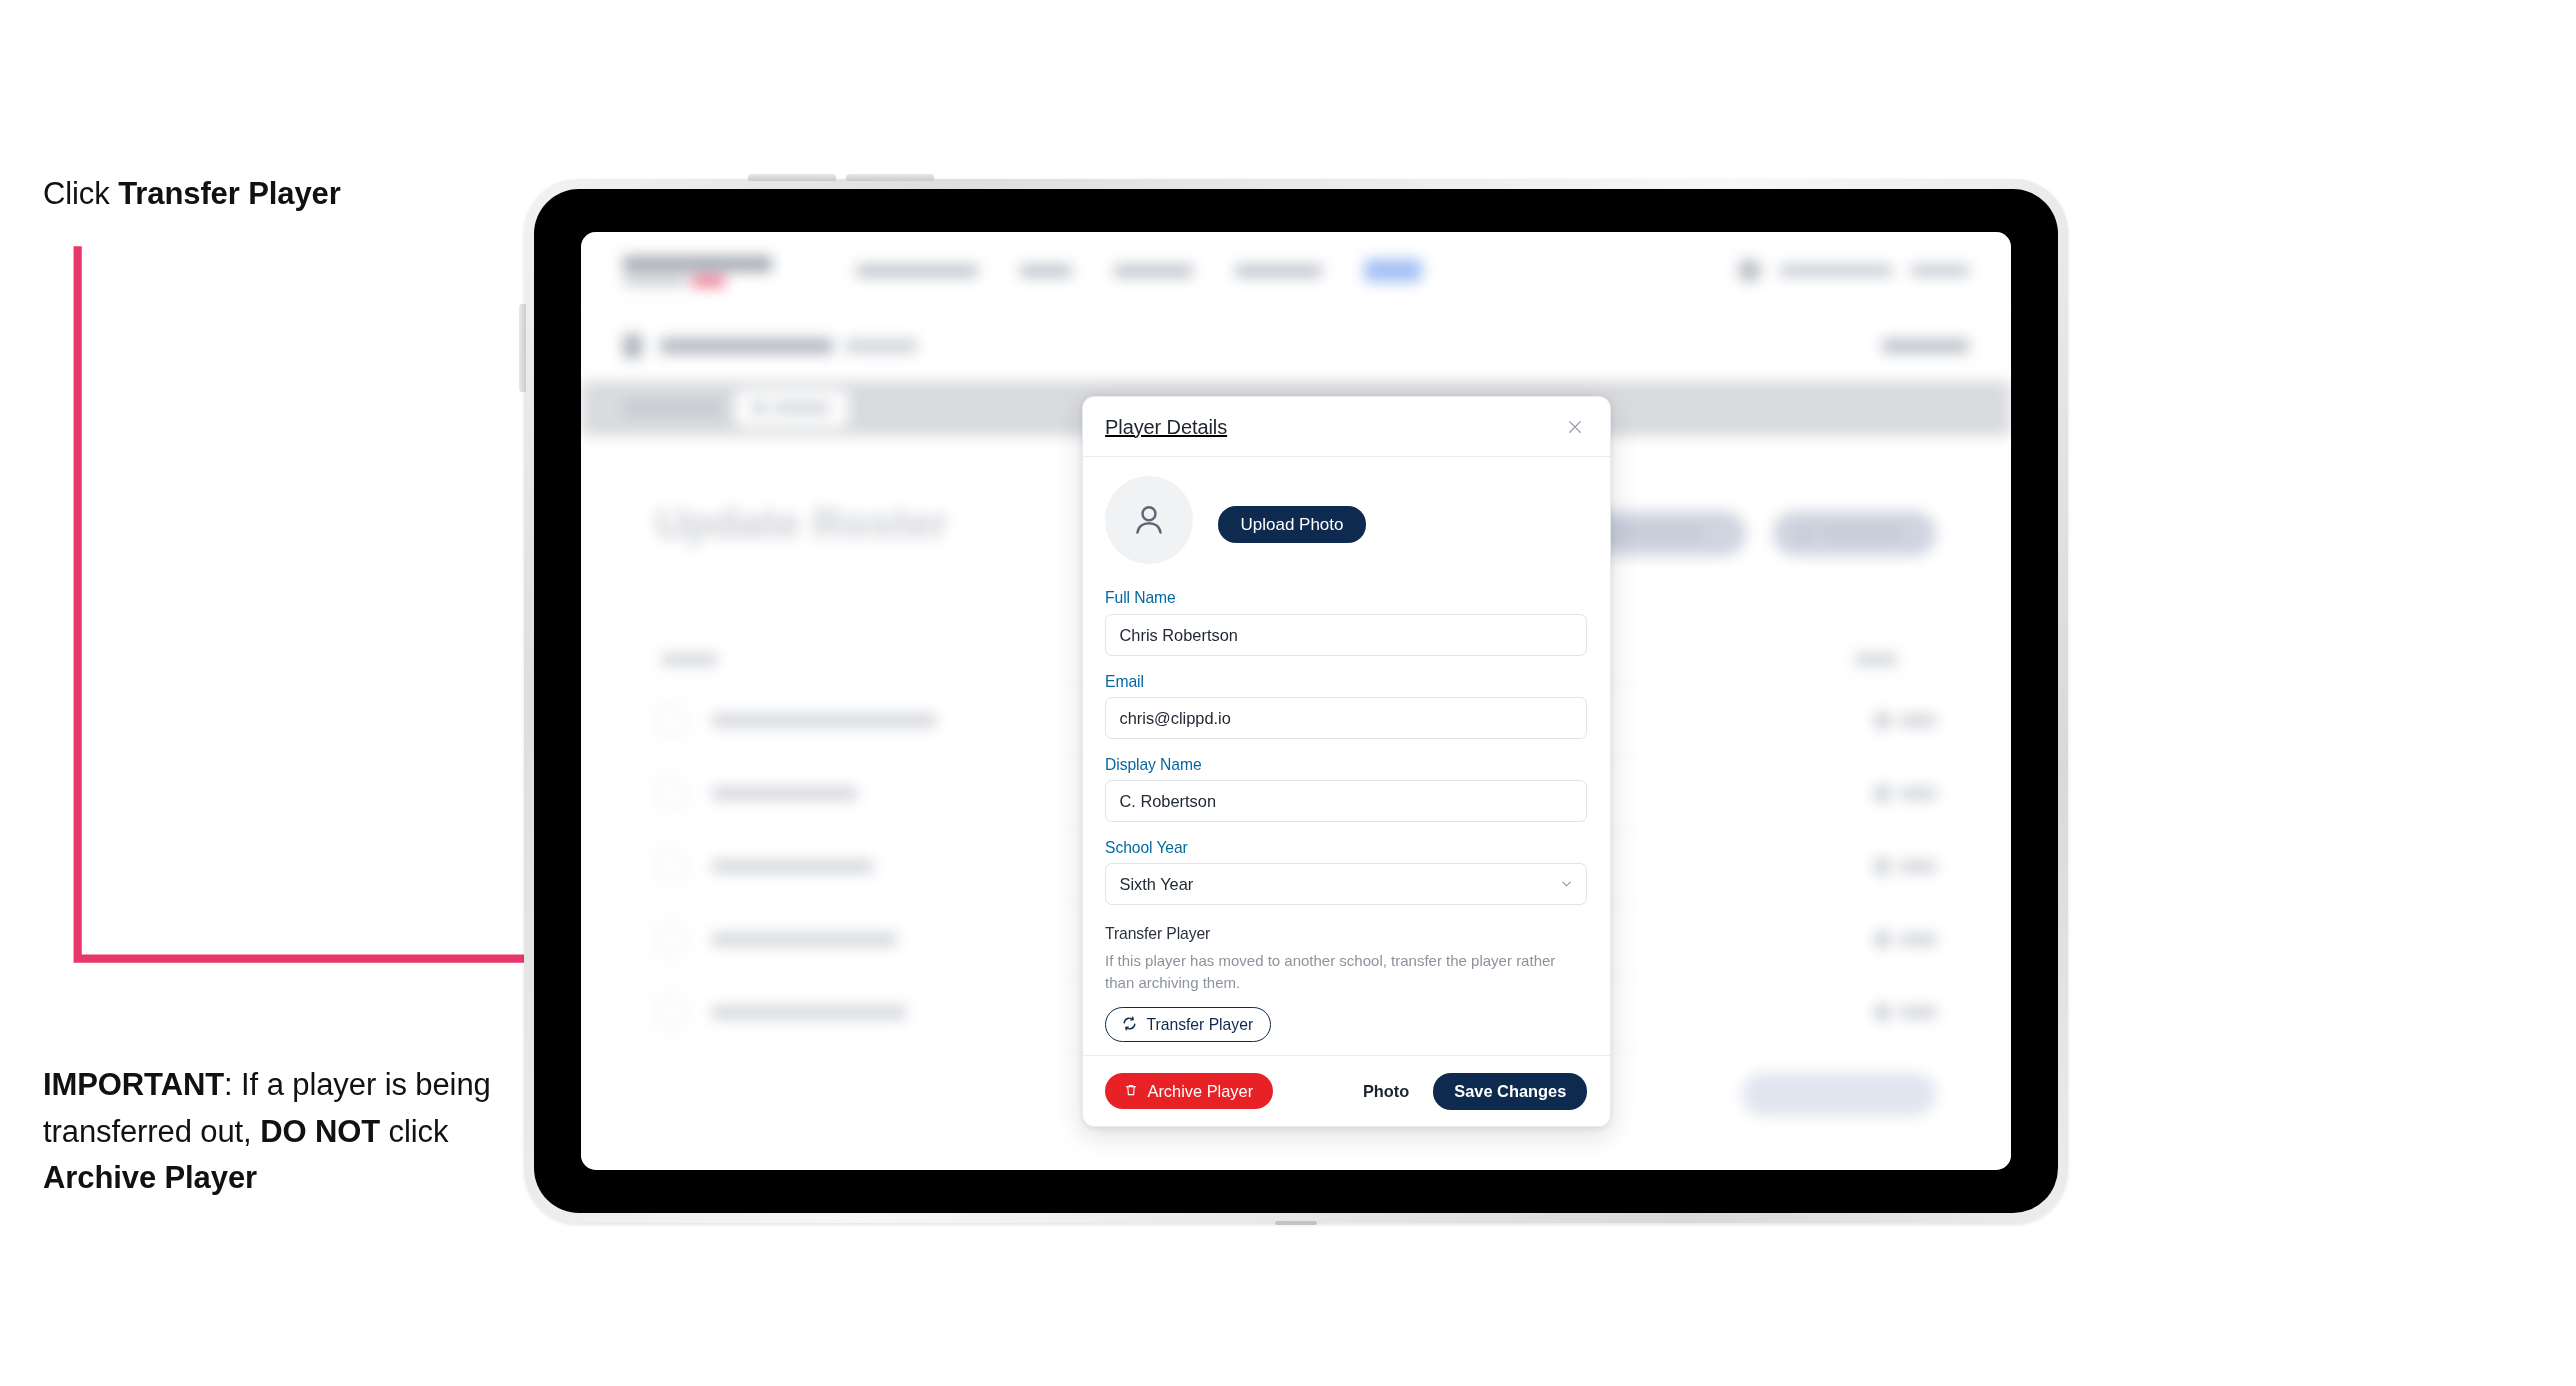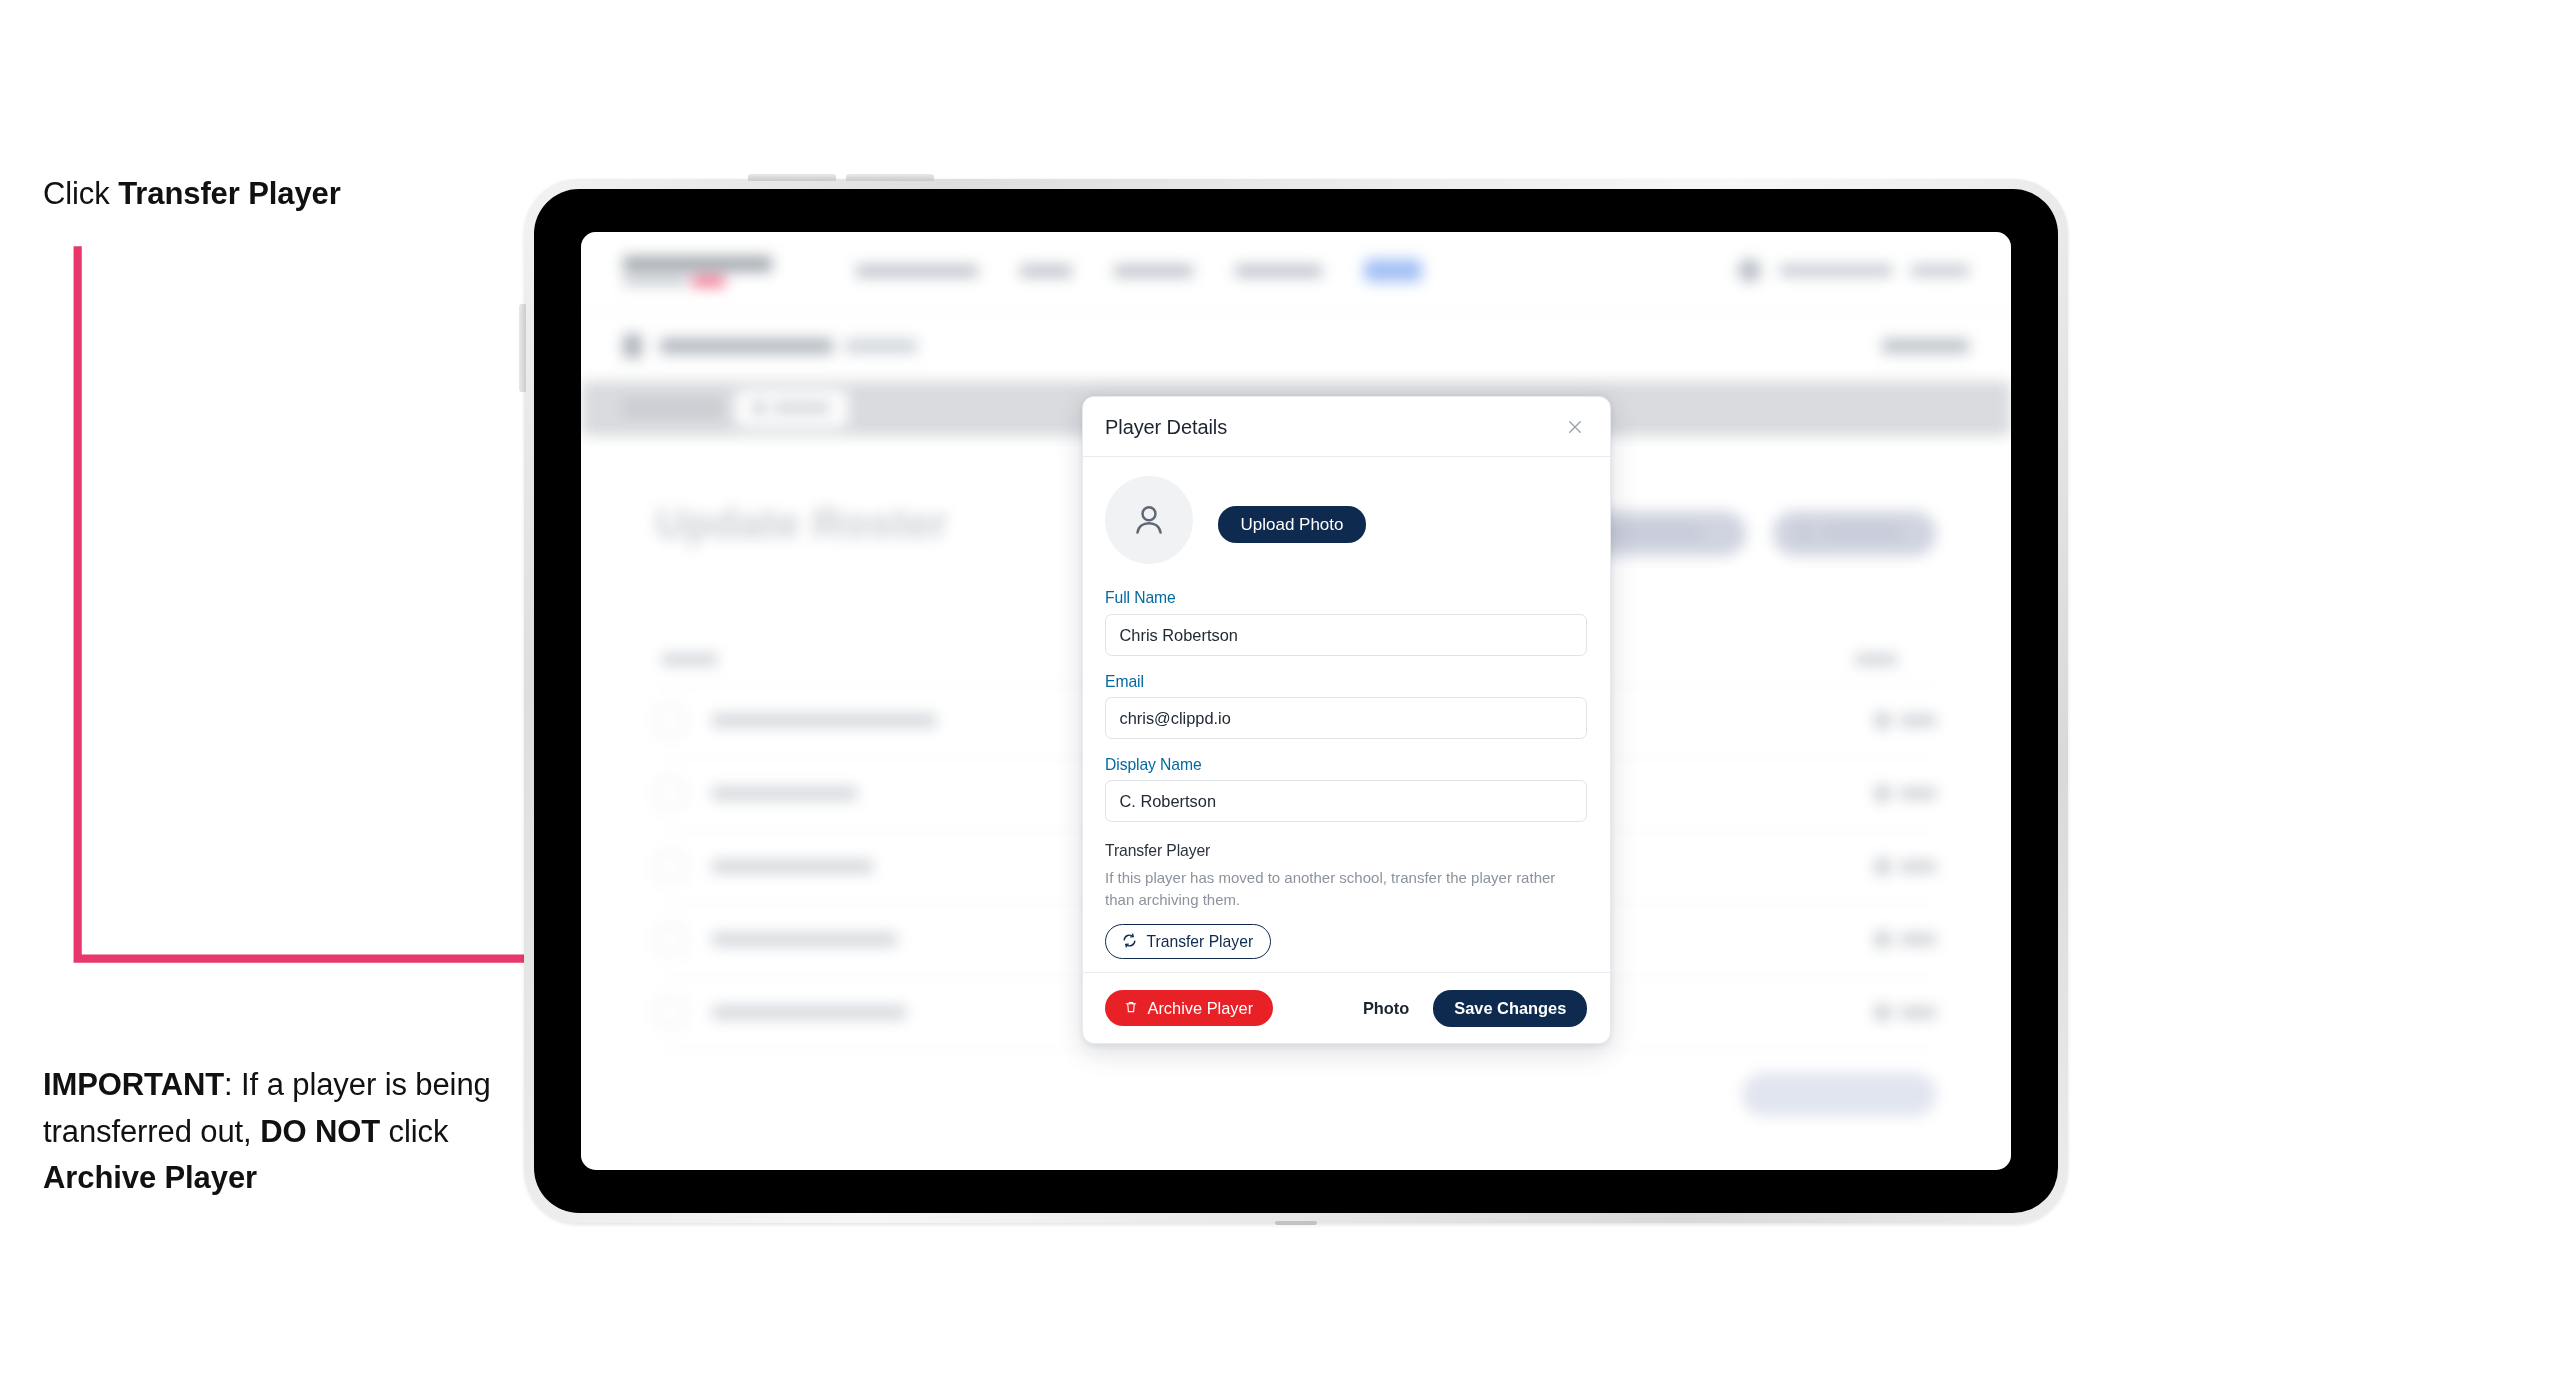--- a/index.html
+++ b/index.html
@@ -250,20 +250,21 @@
     box-shadow: 0 7.5px 28px rgba(16,24,40,0.14), 0 1.5px 6px rgba(16,24,40,0.08);
     border: 0.7px solid #e8eaed;
     overflow: hidden;
   }
   .modal-header {
     display: flex;
     align-items: center;
     justify-content: space-between;
     padding: 18px 22.4px 16.4px 22.4px;
     border-bottom: 0.7px solid #e9ebee;
+    text-decoration: underline;
   }
   .modal-title {
     font-size: 20px;
     color: #1c2430;
     font-weight: 400;
     letter-spacing: -0.1px;
   }
   .close-icon {
     width: 25px; height: 25px;
     display: flex; align-items: center; justify-content: center;
@@ -574,20 +575,31 @@
             <div class="field">
               <label class="field-label">Email</label>
               <input class="field-input" type="text" value="chris@clippd.io" style="">
             </div>
 
             <div class="field">
               <label class="field-label">Display Name</label>
               <input class="field-input" type="text" value="C. Robertson" style="">
             </div>
 
+            <div class="field">
+              <label class="field-label">School Year</label>
+              <div class="select-wrap">
+                <input class="field-input" type="text" readonly="" value="Sixth Year" style="">
+                <span class="chev">
+                  <svg width="15" height="15" viewBox="0 0 24 24" fill="none" stroke="currentColor" stroke-width="2" stroke-linecap="round" stroke-linejoin="round">
+                      <polyline points="6 9 12 15 18 9"></polyline>
+                    </svg>
+                </span>
+              </div>
+            </div>
 
             <div class="transfer-section">
               <div class="transfer-title">Transfer Player</div>
               <div class="transfer-desc">If this player has moved to another school, transfer the player rather than archiving them.</div>
               <button class="transfer-btn">
                 <span>
                   <svg width="15" height="15" viewBox="0 0 24 24" fill="none" stroke="currentColor" stroke-width="2.2" stroke-linecap="round" stroke-linejoin="round">
                     <path d="M20.5 13A8.5 8.5 0 0 1 6.4 18.4"></path>
                     <path d="M3.5 11A8.5 8.5 0 0 1 17.6 5.6"></path>
                     <polyline points="17.2 2 17.8 5.8 14 6.2"></polyline>

